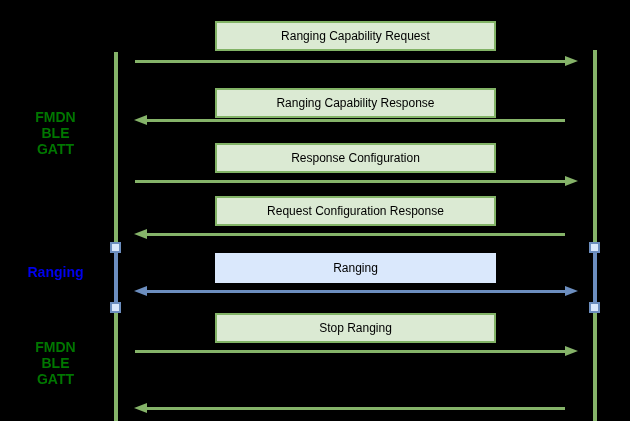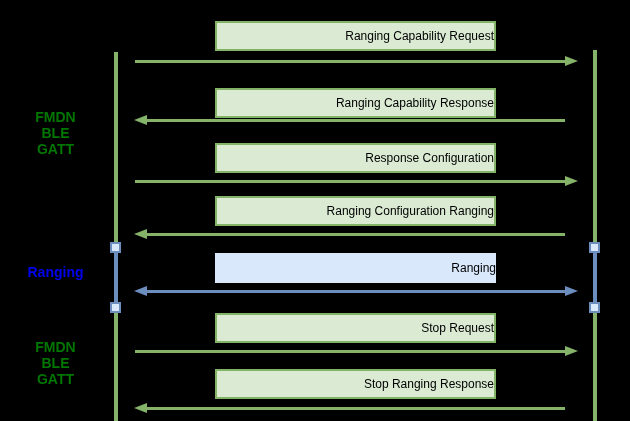--- a/index.html
+++ b/index.html
@@ -16,21 +16,21 @@
   .blue-seg.left{left:114px;top:248px;height:60px;}
   .blue-seg.right{left:593px;top:248px;height:60px;}
   .marker{position:absolute;width:11px;height:11px;box-sizing:border-box;
     background:var(--marker_fill);border:2px solid var(--blue_stroke);}
   .marker.lt{left:110px;top:242px;}
   .marker.lb{left:110px;top:302px;}
   .marker.rt{left:589px;top:242px;}
   .marker.rb{left:589px;top:302px;}
   
   .box{position:absolute;left:215px;width:281px;height:30px;box-sizing:border-box;
-    display:flex;align-items:center;justify-content:flex-end;
+    display:flex;align-items:center;justify-content:center;
     font-size:12px;color:var(--box_text);}
   .box.green{background:var(--green_box_fill);border:2px solid var(--green_box_border);}
   .box.blue{background:var(--blue_box_fill);border:2px solid var(--blue_box_border);}
   
   .aline{position:absolute;height:3px;}
   .aline.green{background:var(--green_stroke);}
   .aline.blue{background:var(--blue_stroke);}
   .aline.from-left{left:135px;width:430px;}
   .aline.from-right{left:146px;width:419px;}
   .aline.dual{left:146px;width:419px;}
@@ -89,37 +89,34 @@
   <div class="aline green from-right" style="top:119px"></div>
   <div class="head pt-left green" style="top:115px"></div>
 
   <div class="box green" style="top:143px">
     <span>Response Configuration</span>
   </div>
   <div class="aline green from-left" style="top:180px"></div>
   <div class="head pt-right green" style="top:176px"></div>
 
   <div class="box green" style="top:196px">
-    <span>Ranging Configuration Ranging</span>
+    <span>Request Configuration Response</span>
   </div>
   <div class="aline green from-right" style="top:233px"></div>
   <div class="head pt-left green" style="top:229px"></div>
 
   <div class="box blue" style="top:253px">
     <span>Ranging</span>
   </div>
   <div class="aline blue dual" style="top:290px"></div>
   <div class="head pt-left blue" style="top:286px"></div>
   <div class="head pt-right blue" style="top:286px"></div>
 
   <div class="box green" style="top:313px">
-    <span>Stop Request</span>
+    <span>Stop Ranging</span>
   </div>
   <div class="aline green from-left" style="top:350px"></div>
   <div class="head pt-right green" style="top:346px"></div>
 
-  <div class="box green" style="top:369px">
-    <span>Stop Ranging Response</span>
-  </div>
   <div class="aline green from-right" style="top:407px"></div>
   <div class="head pt-left green" style="top:403px"></div>
 
 </div>
 
 </body></html>

